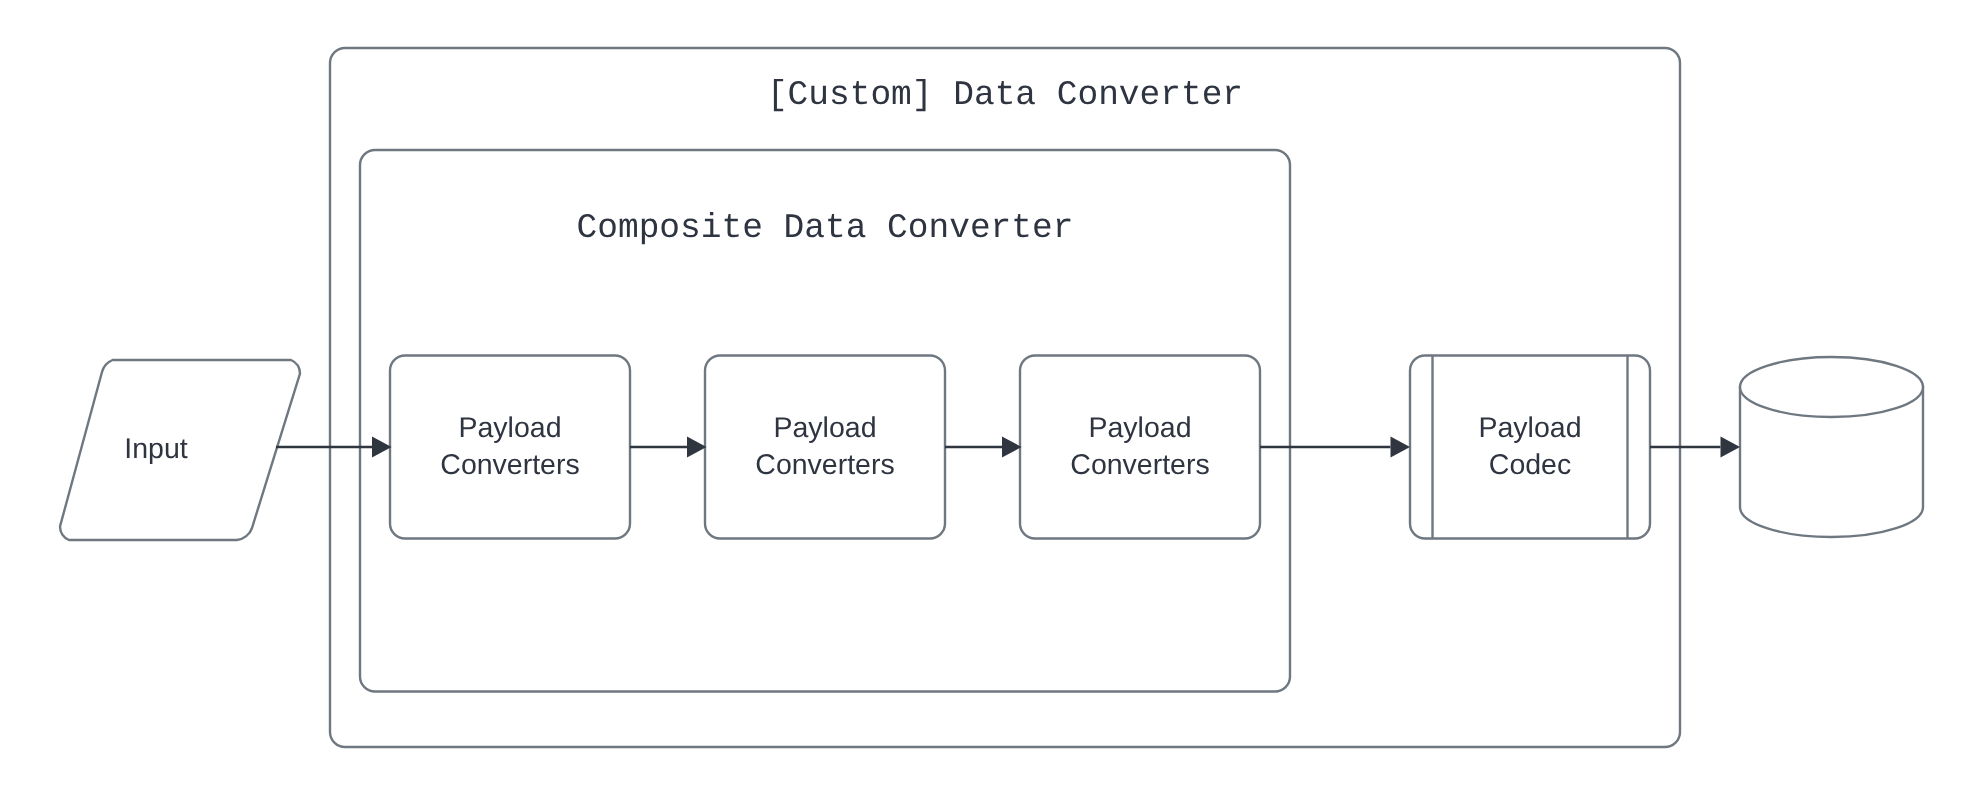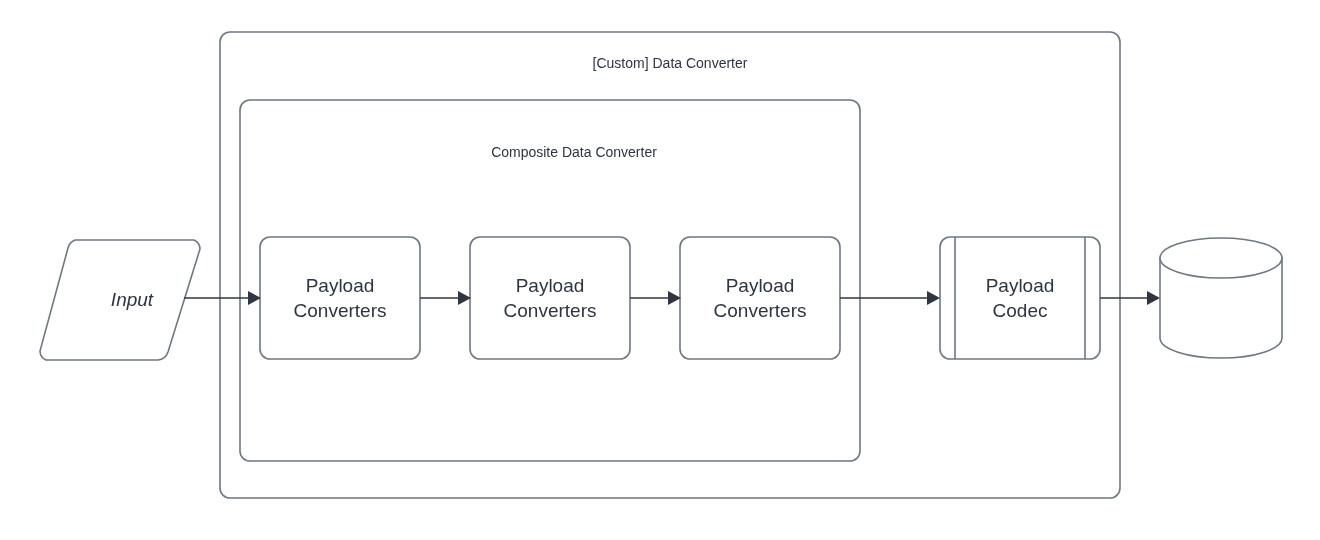--- a/index.html
+++ b/index.html
@@ -49,21 +49,22 @@
     color: #2e3440;
     font-family: "Liberation Sans", sans-serif;
     font-size: 19px;
     line-height: 25px;
     text-align: center;
     white-space: pre-line;
     pointer-events: none;
     user-select: none;
   }
   .container-title {
-    font-size: 14px;
+    font-size: 23px;
+    font-family: Liberation Mono, monospace;
   }
   .node-label {
     font-size: 19px;
   }
 </style>
 </head>
 <body>
 
 <div id="diagram-root">
 
@@ -121,23 +122,23 @@
 
     <g>
       <line class="connector-line" x1="1100" y1="298" x2="1147" y2="298"></line>
       <polygon class="connector-head" points="1147,291 1160,298 1147,305"></polygon>
     </g>
 
   </svg>
 
   <div class="diagram-label container-title" style="left:220px; top:51px; width:900px;">[Custom] Data Converter</div>
 
-  <div class="diagram-label container-title" style="left:240px; top:140px; width:620px;padding-left:24px;">Composite Data Converter</div>
+  <div class="diagram-label container-title" style="left:240px; top:140px; width:620px;">Composite Data Converter</div>
 
-  <div class="diagram-label node-label" style="left:52px; top:287px; width:160px;font-style:italic;">Input</div>
+  <div class="diagram-label node-label" style="left:24px; top:287px; width:160px;">Input</div>
 
   <div class="diagram-label node-label" style="left:260px; top:273px; width:160px;">Payload
 Converters</div>
 
   <div class="diagram-label node-label" style="left:470px; top:273px; width:160px;">Payload
 Converters</div>
 
   <div class="diagram-label node-label" style="left:680px; top:273px; width:160px;">Payload
 Converters</div>
 

